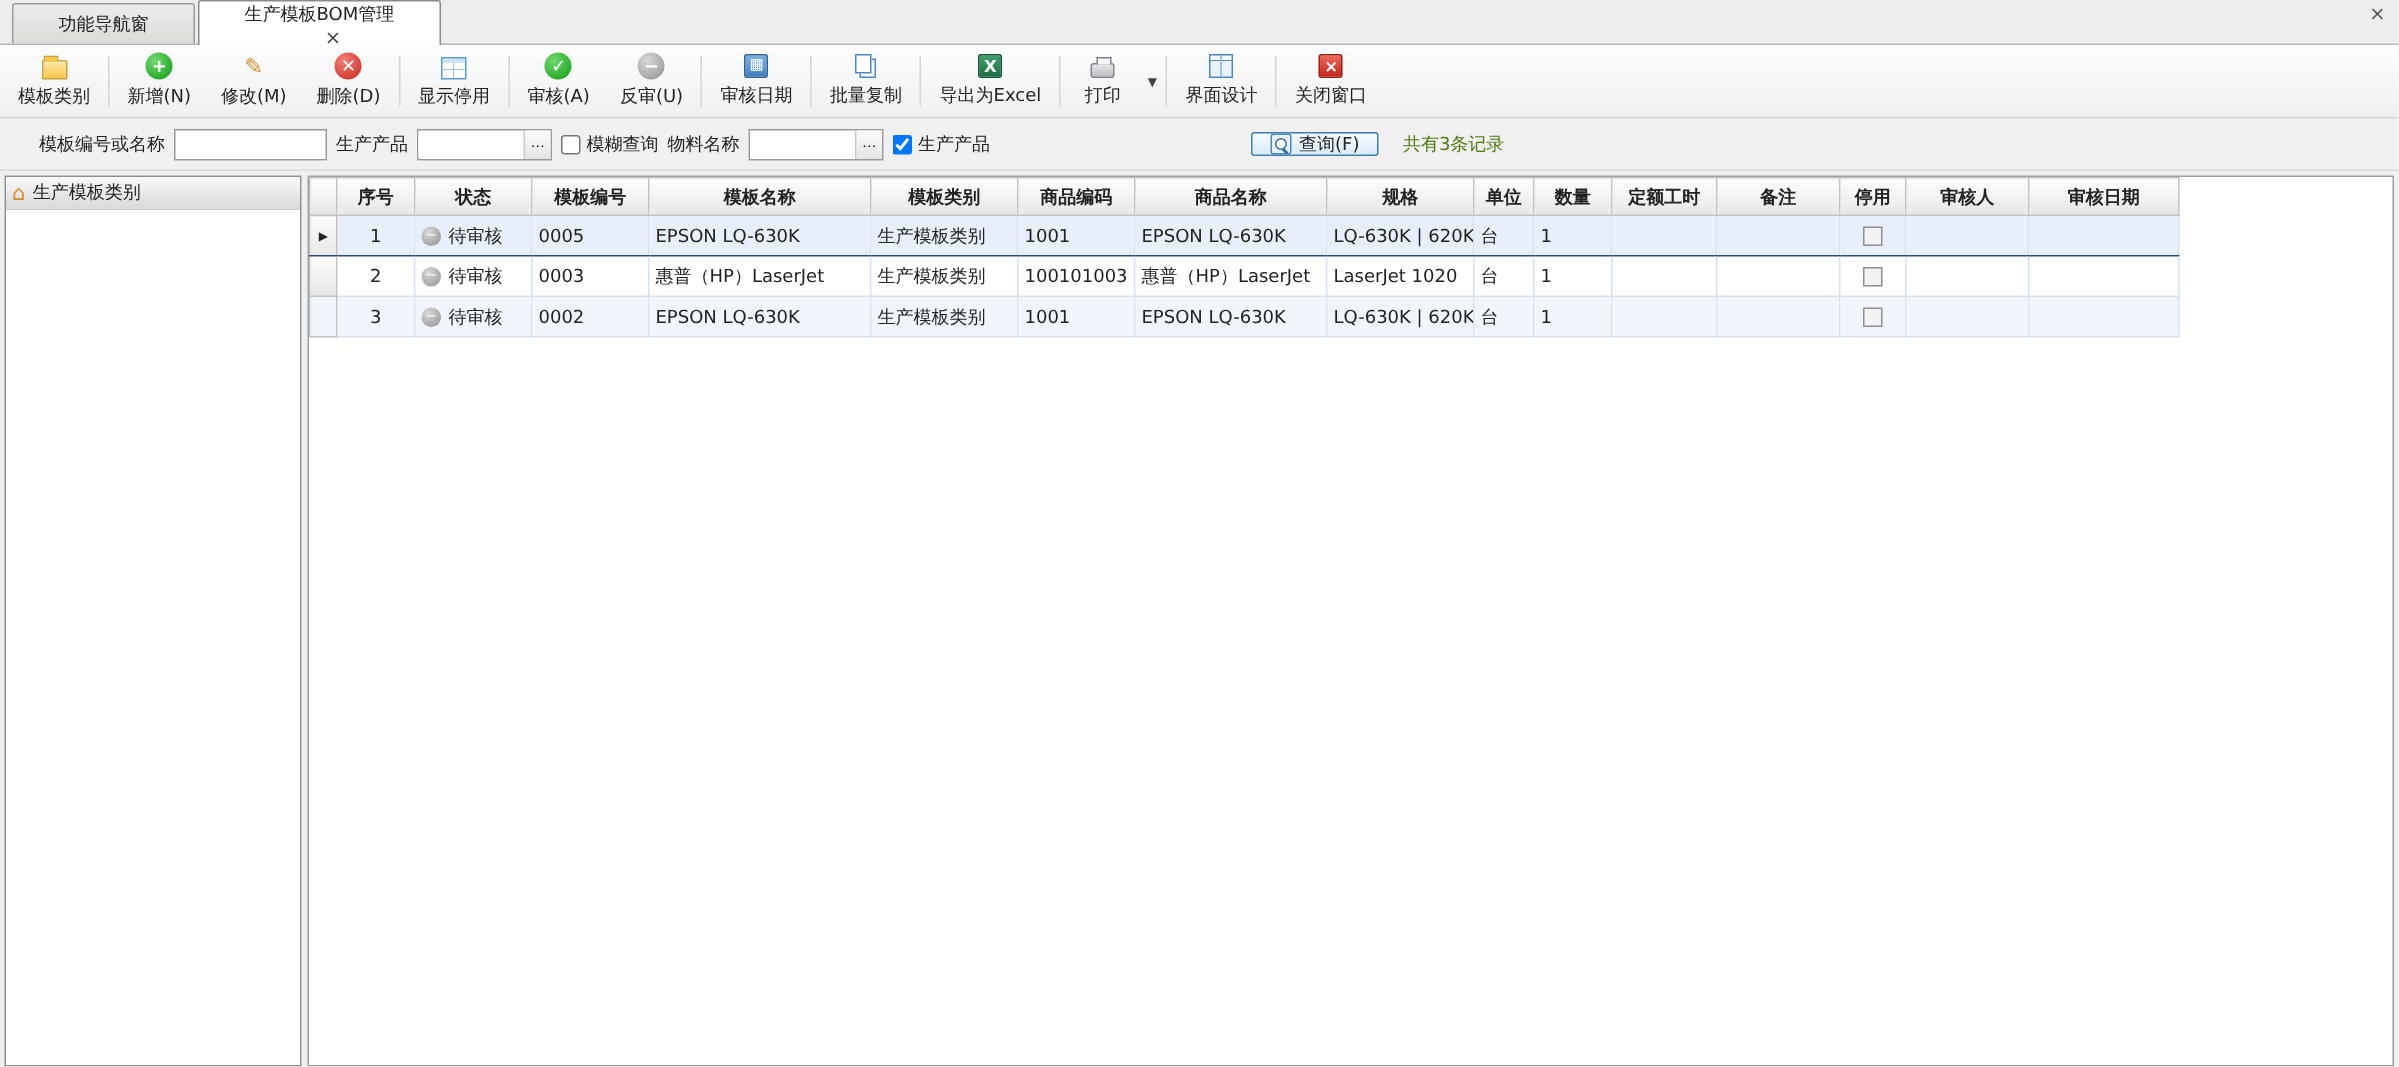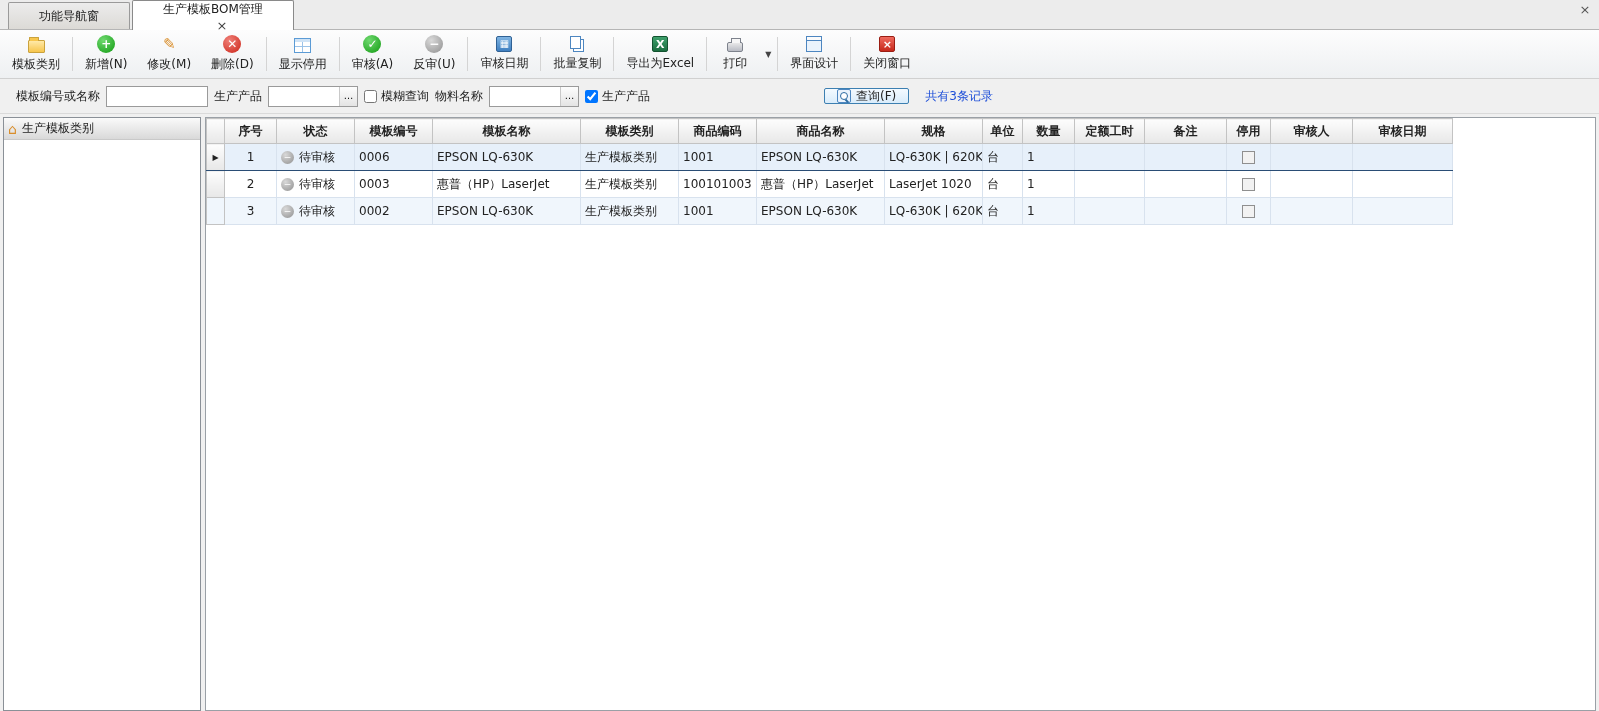--- a/index.html
+++ b/index.html
@@ -89,21 +89,21 @@
         background:#f6f6f6; border:1px solid #7d828c; border-bottom:none; }
   .ic-design { width:16px; height:16px; border:1px solid #4d86c0; background:
         linear-gradient(to right, transparent 47%, #9cc3e8 47%, #9cc3e8 53%, transparent 53%),
         linear-gradient(transparent 3px, #4d86c0 3px, #4d86c0 4px, #eaf3fc 4px); }
   .ic-closewin { width:16px; height:16px; background:linear-gradient(#ef6a5e,#c6271a);
         border:1px solid #9a1d12; border-radius:2px; font-size:11px; }
 
   
   .filter-row {
     height:35px; display:flex; align-items:center; gap:6px;
-    padding:0 16px; background:#f0f0f0; border-bottom:1px solid #dadada;
+    padding:0 26px; background:#f0f0f0; border-bottom:1px solid #dadada;
   }
   .f-label { white-space:nowrap; }
   .text-input {
     height:21px; border:1px solid #9a9a9a; background:#fff; width:102px;
     font-family:inherit; font-size:12px; padding:0 3px;
   }
   .combo { display:flex; align-items:center; border:1px solid #9a9a9a; background:#fff; height:21px; }
   .combo input { border:none; outline:none; width:70px; height:17px; font-size:12px; padding:0 3px; }
   .combo .ellipsis-btn {
     width:18px; height:19px; border:none; border-left:1px solid #c9c9c9;
@@ -116,21 +116,21 @@
     height:16px; padding:0 12px; cursor:pointer;
     border:1px solid #3c7fb1; border-radius:2px;
     background:linear-gradient(#f4faff,#d9ecfb);
   }
   .mag-icon { width:14px; height:14px; border:1px solid #4d86c0; border-radius:2px;
     background:#eaf3fc; position:relative; }
   .mag-icon::before { content:""; position:absolute; top:2px; left:2px; width:6px; height:6px;
     border:1.5px solid #2d6ca2; border-radius:50%; background:#fff; }
   .mag-icon::after { content:""; position:absolute; bottom:1px; right:1px; width:4px; height:1.5px;
     background:#2d6ca2; transform:rotate(45deg); }
-  .record-count { color:#1d4ed8; margin-left:10px; white-space:nowrap; }
+  .record-count { color:#4d7c0f; margin-left:10px; white-space:nowrap; }
 
   
   .main { display:flex; height:597px; padding:3px 3px 0 3px; gap:4px; }
 
   .left-col { width:198px; display:flex; flex-direction:column; }
   .tree-panel { flex:1; border:1px solid #8a9097; background:#fff; overflow:hidden; }
   .tree-node {
     height:22px; display:flex; align-items:center; gap:5px; padding:0 4px;
     background:linear-gradient(#fafafa,#d9d9d9); border-bottom:1px solid #c9c9c9;
     cursor:pointer;
@@ -334,21 +334,21 @@
       <tbody>
         <tr class="odd selected">
           <td class="sel-cell">▶</td>
           <td class="c-center">1</td>
           <td>
             <span class="status-cell">
               <span class="status-icon">−</span>
               <span>待审核</span>
             </span>
           </td>
-          <td>0006</td>
+          <td>0005</td>
           <td>EPSON LQ-630K</td>
           <td>生产模板类别</td>
           <td>1001</td>
           <td>EPSON LQ-630K</td>
           <td>LQ-630K | 620K</td>
           <td>台</td>
           <td>1</td>
           <td></td>
           <td></td>
           <td class="c-center"><span class="row-chk"></span></td>

